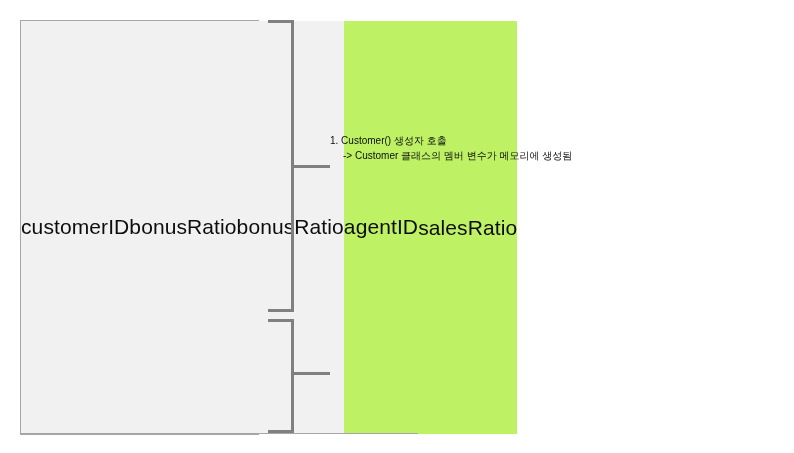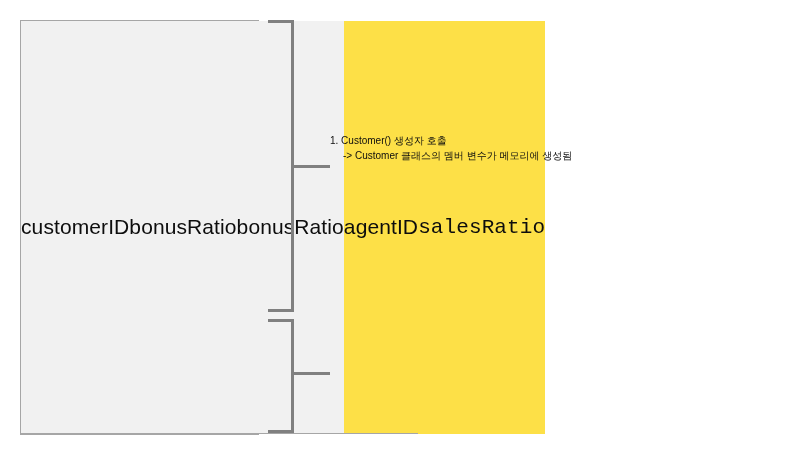--- a/index.html
+++ b/index.html
@@ -37,27 +37,26 @@
     align-items: center;
     justify-content: center;
     border-bottom: 1px solid #a6a6a6;
     box-sizing: border-box;
     font-size: 21px;
     color: #0d0d0d;
     letter-spacing: 0.1px;
   }
   .mem-row:last-child {
     border-bottom: none;
-    font-family: Liberation Mono, monospace;
   }
   .mem-row.shaded {
     background: #f1f1f1;
   }
   .mem-row.plain {
-    background: #fde047;
+    background: #bef264;
   }
 
   
   .bracket {
     position: absolute;
     box-sizing: border-box;
     border-top: 3px solid #808080;
     border-right: 3px solid #808080;
     border-bottom: 3px solid #808080;
     border-left: none;

